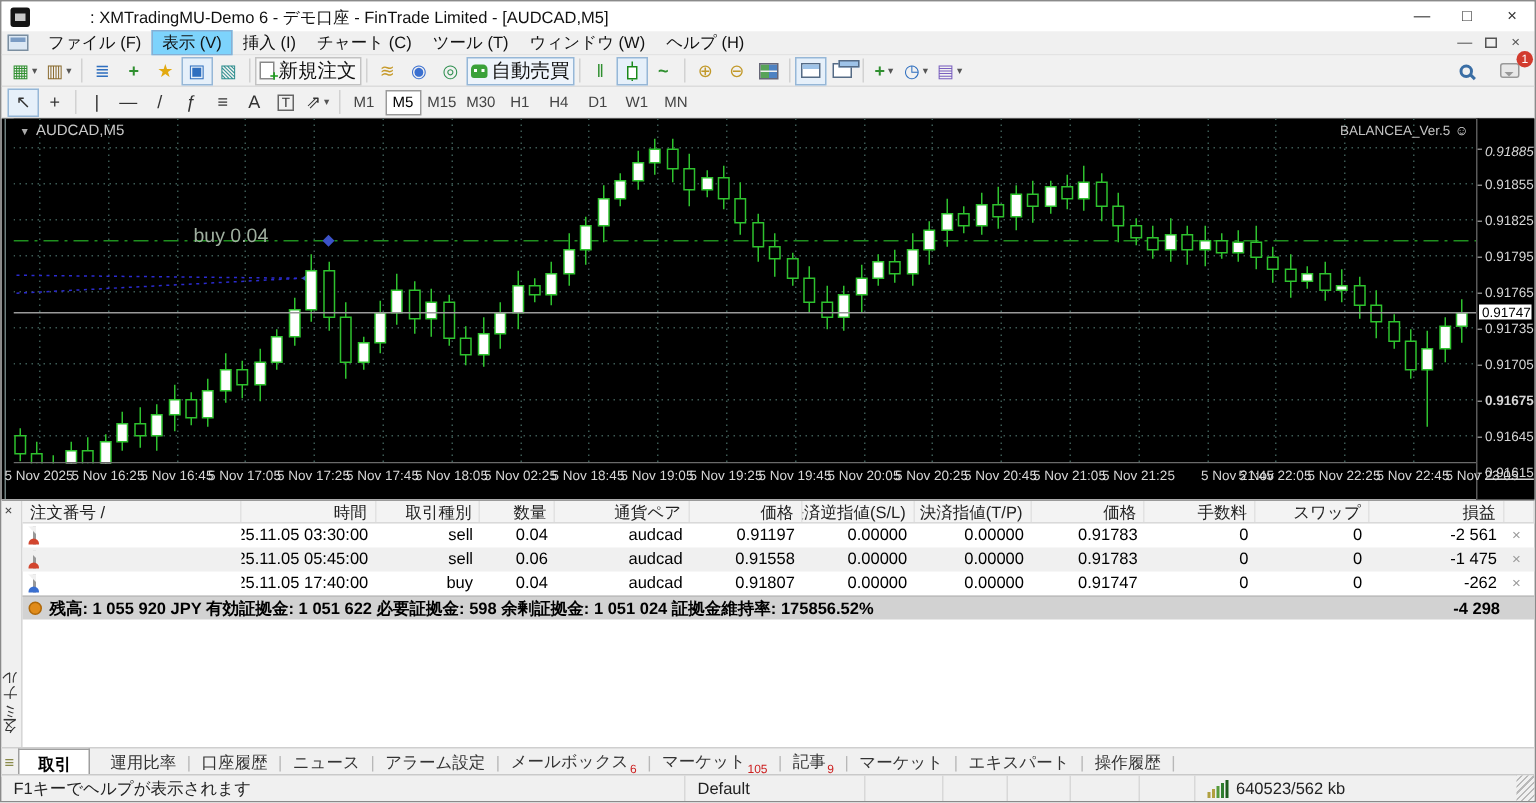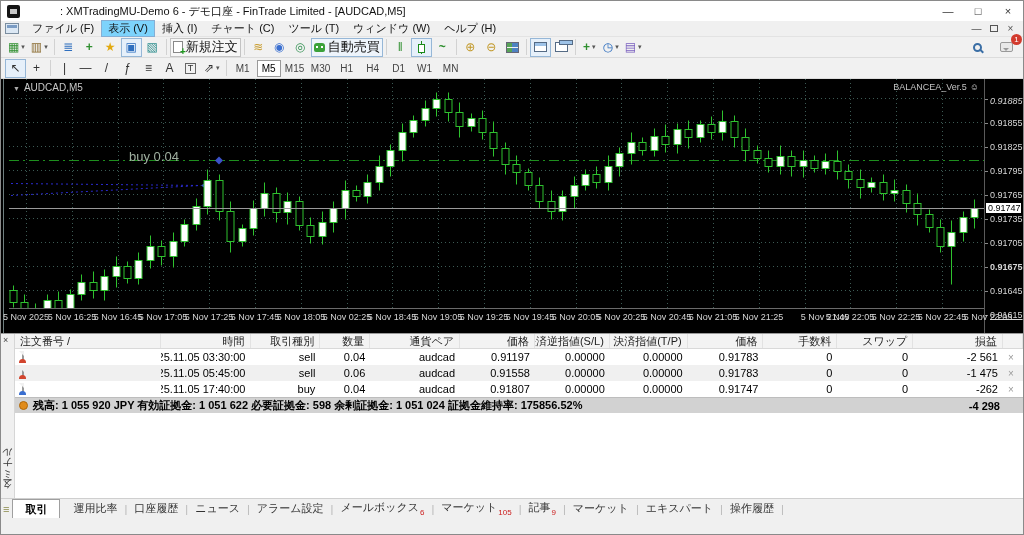--- a/index.html
+++ b/index.html
@@ -674,13 +674,33 @@
           <span class="tabitem">マーケット</span>
           <span class="tsep">|</span>
           <span class="tabitem">エキスパート</span>
           <span class="tsep">|</span>
           <span class="tabitem">操作履歴</span>
           <span class="tsep">|</span>
         </span>
     </div>
   </div>
 
+  <div class="status">
+    <div class="scell first" style="width:455px;">F1キーでヘルプが表示されます</div>
+    <div class="scell" style="width:120px;">Default</div>
+    <div class="scell" style="width:52px;"></div>
+    <div class="scell" style="width:43px;"></div>
+    <div class="scell" style="width:42px;"></div>
+    <div class="scell" style="width:46px;"></div>
+    <div class="scell" style="width:37px;"></div>
+    <div class="scell" style="flex:1;">
+      <span class="bars">
+          <i></i>
+          <i></i>
+          <i></i>
+          <i></i>
+          <i></i>
+        </span>
+      <span>640523/562 kb</span>
+    </div>
+    <div class="grip"></div>
+  </div>
 </div>
 
 </body></html>

